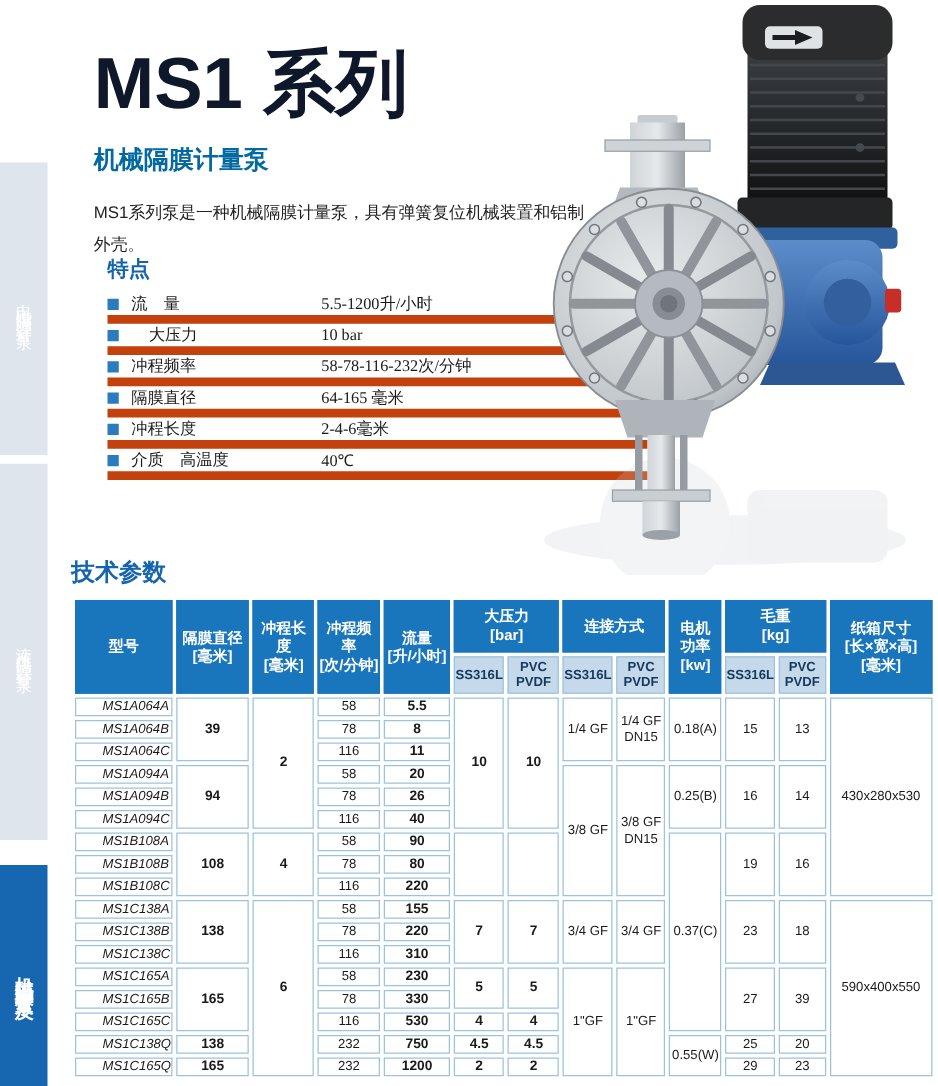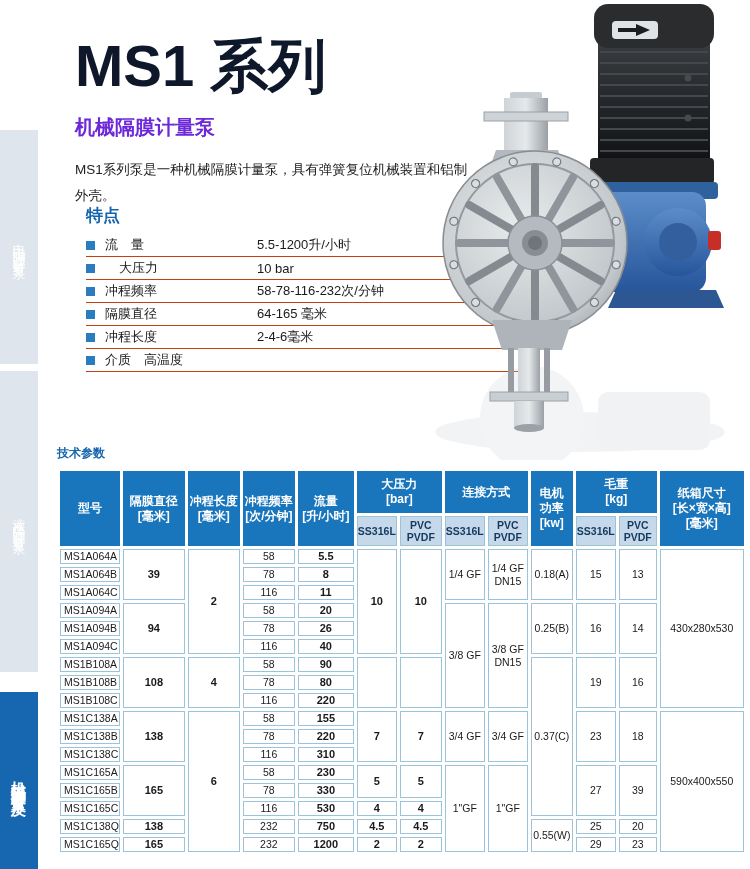--- a/index.html
+++ b/index.html
@@ -16,51 +16,51 @@
   .sb-2{top:692px;height:177px;background:#1767b0;}
   .sidebar-label{
     writing-mode:vertical-rl;text-orientation:upright;color:#ffffff;
     font-size:13px;letter-spacing:4px;line-height:1;
   }
   .sb-2 .sidebar-label{font-size:15px;font-weight:bold;letter-spacing:3px;}
 
   
   .main-header{position:absolute;left:75px;top:28px;width:420px;}
   .page-title{margin:0;font-size:58px;font-weight:bold;color:#0f172a;letter-spacing:0;}
-  .page-subtitle{margin:8px 0 0;font-size:20px;font-weight:bold;color:#6d28d9;}
+  .page-subtitle{margin:8px 0 0;font-size:20px;font-weight:bold;color:#0369a1;}
   .product-desc{margin:16px 0 0;width:402px;font-size:13.5px;line-height:1.95;color:#222;}
 
   
   .features{position:absolute;left:86px;top:204px;width:432px;}
   .section-heading{margin:0 0 7px;font-size:17px;font-weight:bold;color:#1565ae;}
-  .feat-row{display:flex;align-items:center;min-height:23px;border-bottom:1px solid #c2410c;font-size:13px;}
+  .feat-row{display:flex;align-items:center;min-height:23px;border-bottom:7px solid #c2410c;font-size:13px;font-family:Liberation Serif, serif;}
   .bullet{width:9px;height:9px;background:#2b7cbe;margin-right:10px;flex:none;}
   .feat-label{width:152px;flex:none;}
   .feat-label.indent{padding-left:14px;}
   .feat-value{flex:1;white-space:nowrap;}
 
   
   .specs{position:absolute;left:57px;top:445px;width:692px;}
-  .specs .section-heading{margin-bottom:6px;font-size:12px;}
+  .specs .section-heading{margin-bottom:6px;font-size:19px;}
   table.specs-table{border-collapse:separate;border-spacing:3px;table-layout:fixed;font-size:11px;}
   .specs-table th,.specs-table td{
     border:1px solid #9cc3da;background:#fff;text-align:center;vertical-align:middle;
     padding:0;white-space:pre-line;line-height:1.15;
   }
   .specs-table thead th.group{
     background:#1976bc;border-color:#1976bc;color:#ffffff;
     font-weight:bold;font-size:12px;line-height:1.25;
   }
   .specs-table thead tr.r1 th{height:42px;}
   .specs-table thead tr.r2 th{height:30px;}
   .specs-table thead th.sub{
     background:#c6d9ea;color:#14395f;font-weight:bold;font-size:10.5px;line-height:1.15;
   }
   .specs-table tbody td{height:15px;font-size:10.5px;}
-  .specs-table tbody td.model{text-align:left;padding-left:3px;font-size:10.5px;}
+  .specs-table tbody td.model{text-align:left;padding-left:21px;font-size:10.5px;font-style:italic;}
   .specs-table tbody td.b{font-weight:bold;font-size:11px;}
 
   
   .pump{position:absolute;left:420px;top:0;width:328px;height:460px;}
 </style>
 </head>
 <body>
 
 <nav>
   <div class="sidebar-block sb-0">
@@ -104,20 +104,21 @@
         <span class="feat-value">64-165 毫米</span>
       </div>
       <div class="feat-row">
         <span class="bullet"></span>
         <span class="feat-label">冲程长度</span>
         <span class="feat-value">2-4-6毫米</span>
       </div>
       <div class="feat-row">
         <span class="bullet"></span>
         <span class="feat-label">介质　高温度</span>
+        <span class="feat-value">40℃</span>
       </div>
     </div>
 </section>
 
 <div class="pump">
   <svg width="328" height="460" viewBox="0 0 328 460" xmlns="http://www.w3.org/2000/svg">
     <defs>
       <linearGradient id="silverV" x1="0" y1="0" x2="1" y2="0">
         <stop offset="0" stop-color="#cfd4d8"></stop>
           <stop offset="0.5" stop-color="#e6e9eb"></stop>

